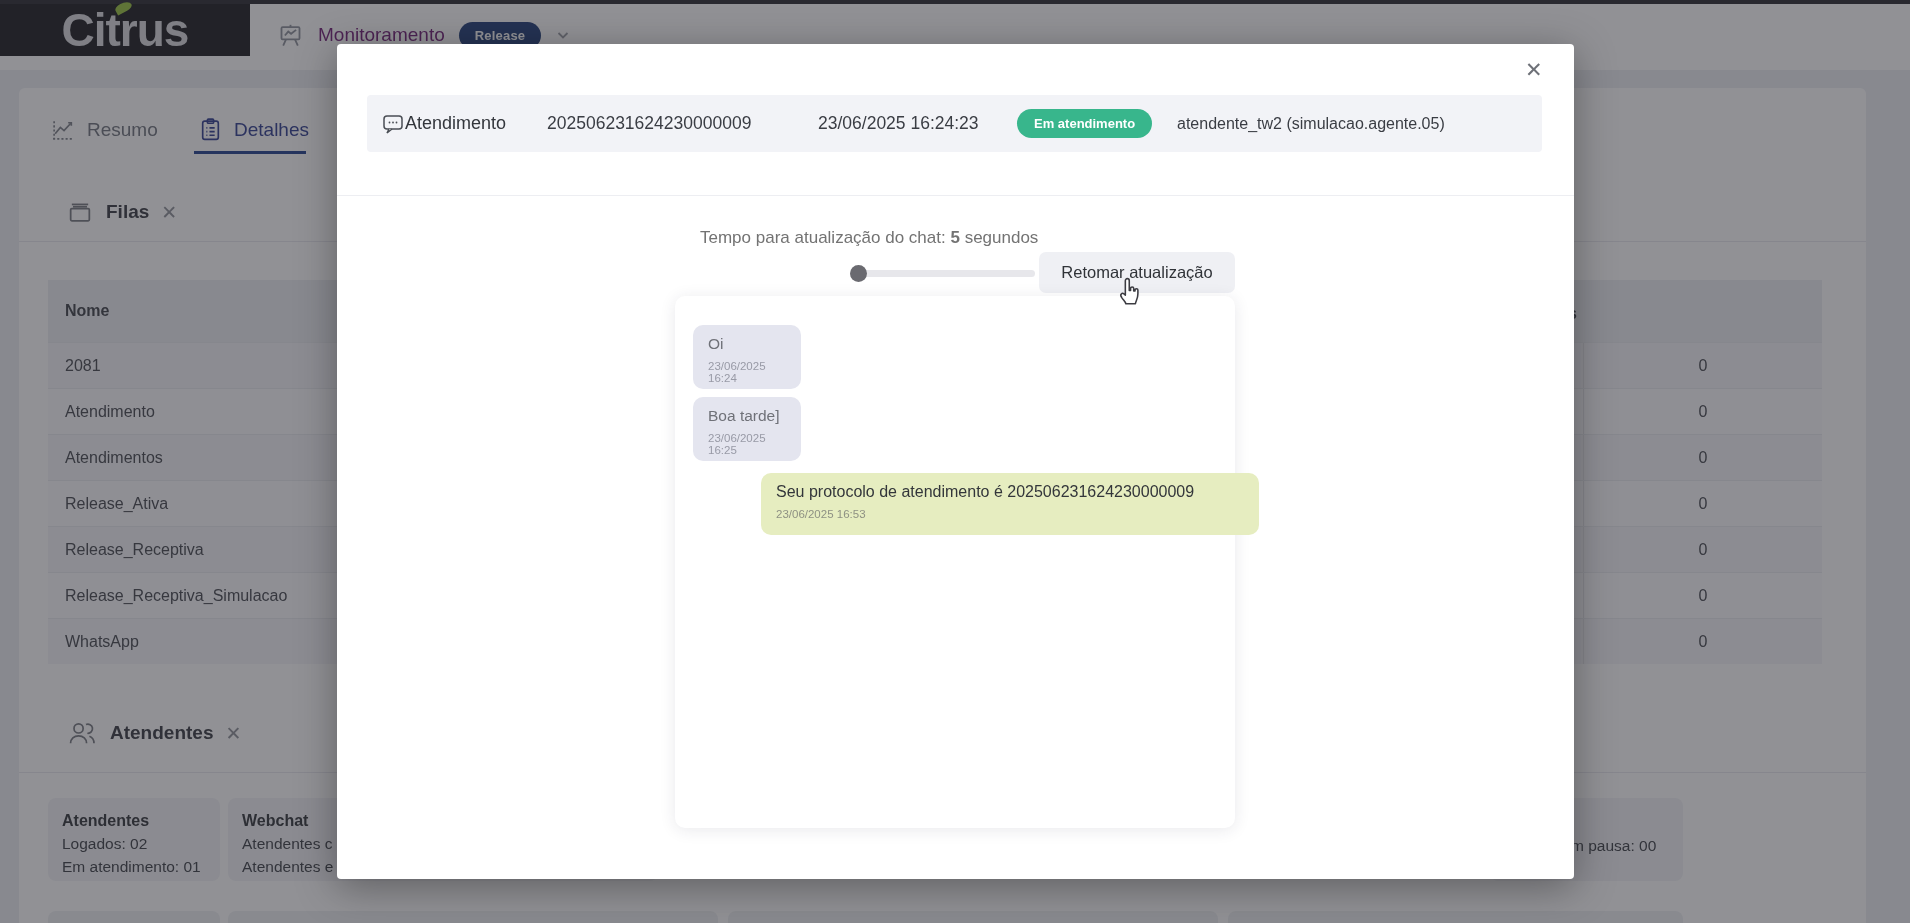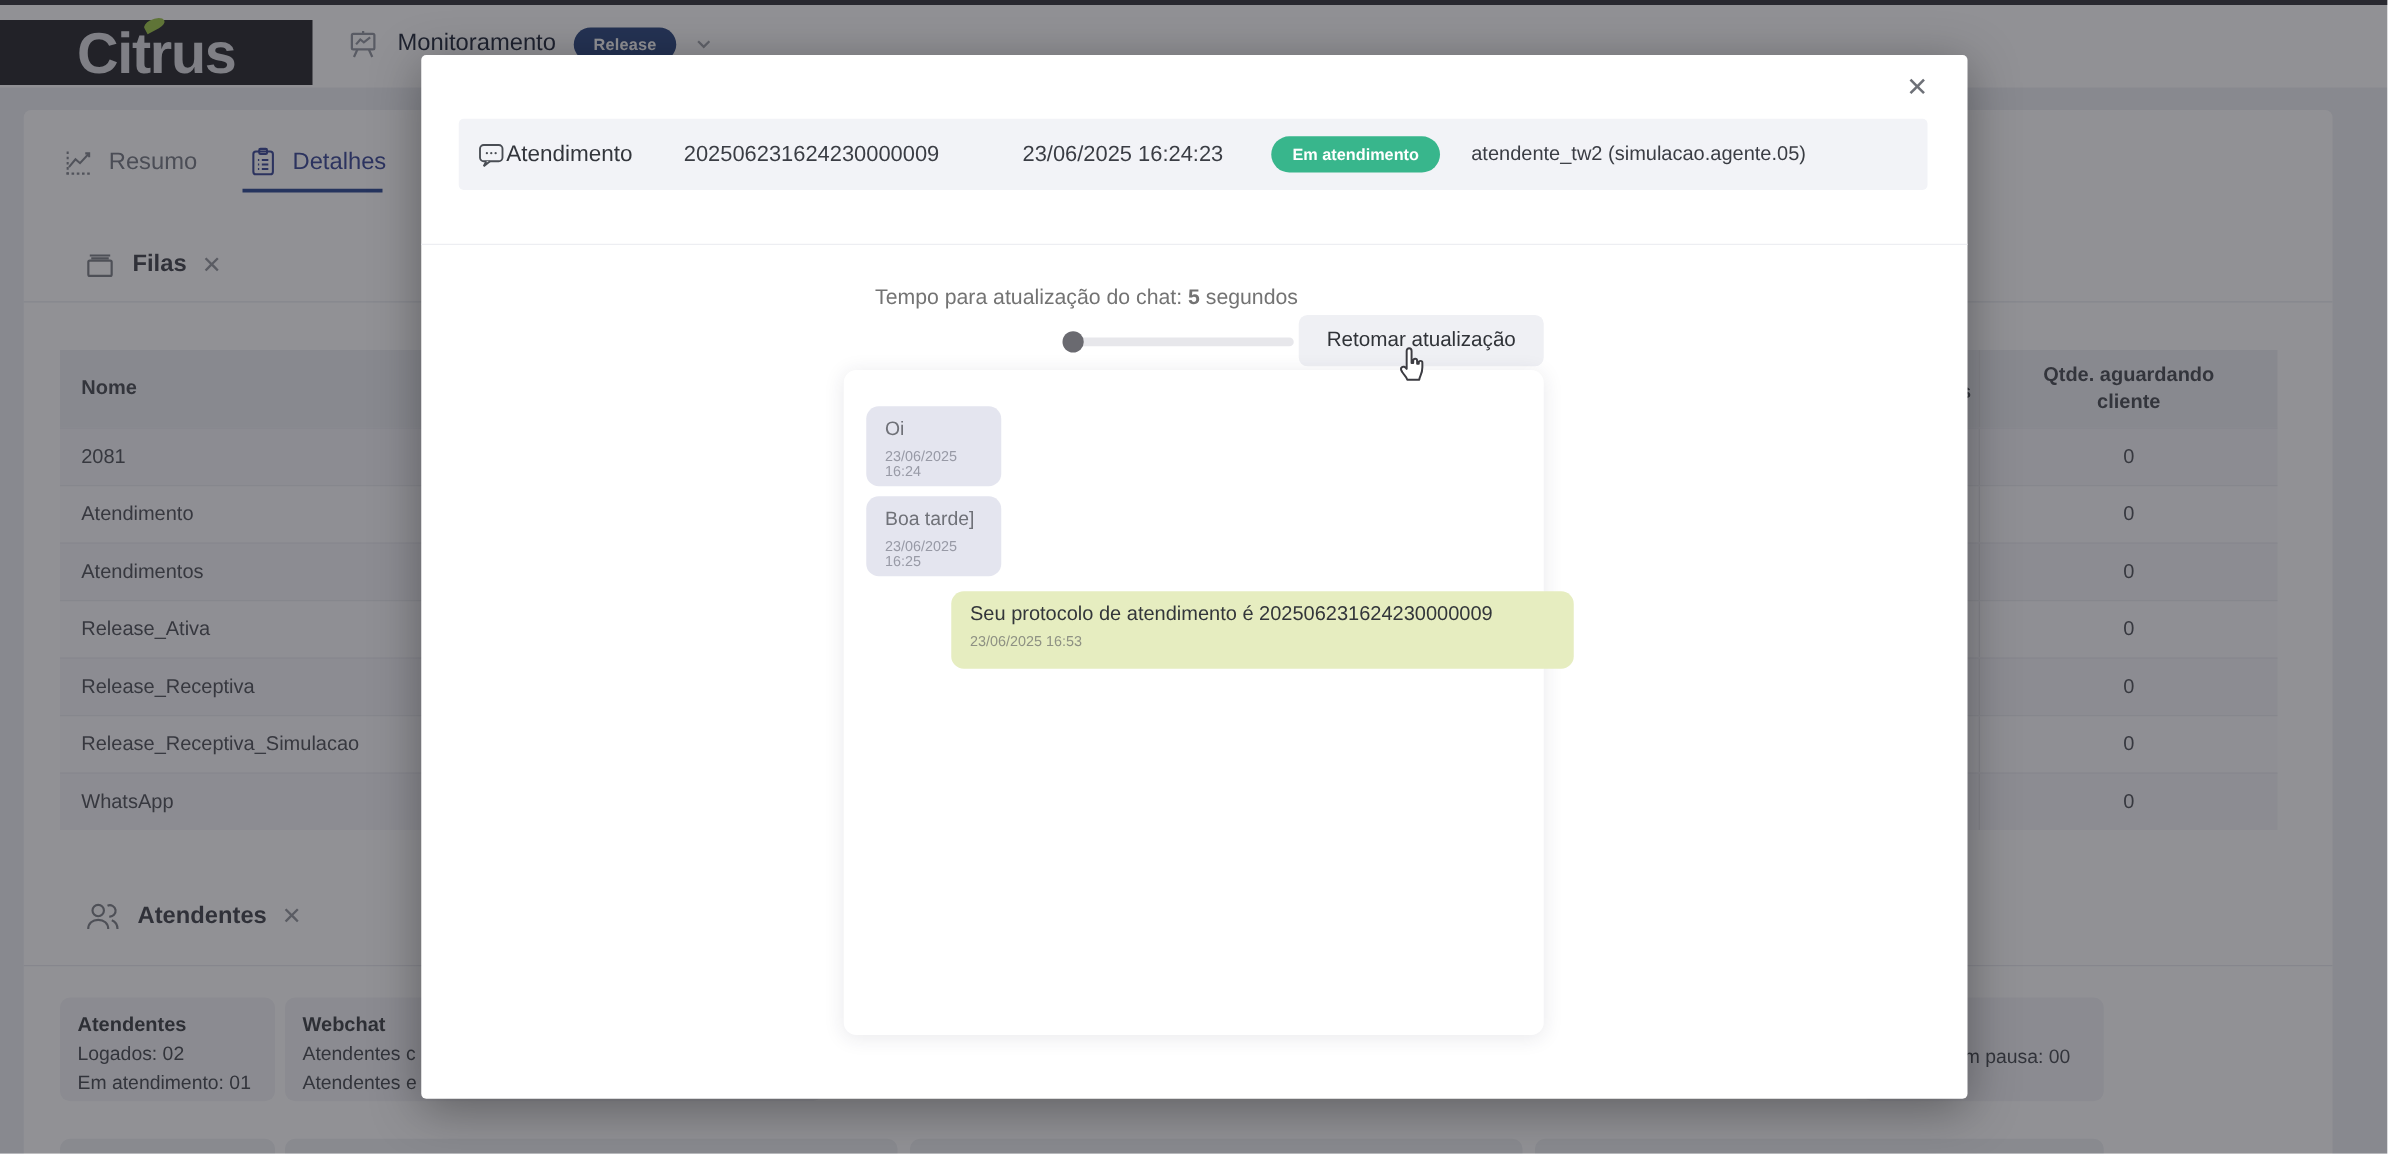--- a/index.html
+++ b/index.html
@@ -8,27 +8,27 @@
     position:relative; overflow:hidden;
     background:#edeff3;
     font-family:"Liberation Sans", sans-serif;
     color:#3a3d44;
   }
   .abs { position:absolute; }
 
   
   .topstrip { left:0; top:0; width:1910px; height:4px; background:#26272c; z-index:2; }
   .appheader { left:0; top:0; width:1910px; height:70px; background:#ffffff; z-index:1; }
-  .logobox { left:0; top:16px; width:250px; height:52px; background:#17181d; z-index:3;
+  .logobox { left:0; top:4px; width:250px; height:52px; background:#17181d; z-index:3;
              display:flex; align-items:center; justify-content:center; }
   .logotext { font-size:46px; font-weight:800; color:#d9dadd; letter-spacing:-1px; position:relative; }
   .leaf { position:absolute; left:86px; top:-4px; width:17px; height:9px; background:#97c33c;
           border-radius:60% 90% 60% 0; transform:rotate(-28deg); }
   .navgroup { left:277px; top:0; height:70px; display:flex; align-items:center; gap:14px; z-index:2; }
-  .navlabel { font-size:19px; color:#0f172a; }
+  .navlabel { font-size:19px; color:#701a75; }
   .pill-release { background:#1d3a75; color:#fff; font-size:13px; font-weight:600;
                   padding:6px 16px; border-radius:15px; letter-spacing:.2px; }
 
   .contentcard { left:19px; top:88px; width:1847px; height:843px; background:#ffffff; border-radius:6px; }
 
   .tab { display:flex; align-items:center; gap:11px; font-size:19px; cursor:pointer; }
   .tab-resumo { left:32px; top:29px; color:#6d727b; }
   .tab-detalhes { left:179px; top:29px; color:#2c3b8f; font-weight:500; }
   .tab-underline { left:175px; top:63px; width:112px; height:3px; background:#1f3d8c; }
 
@@ -164,26 +164,20 @@
       </svg>
     </span>
     <span class="t">Filas</span>
     <span class="xicon">✕</span>
   </div>
   <div class="abs divider" style="top:153px;"></div>
 
   <div class="abs ftable">
     <div class="thead">
       <div class="c-nome">Nome</div>
-      <div class="c-qtde">
-        <div>
-          <div>Qtde. aguardando</div>
-          <div>cliente</div>
-        </div>
-      </div>
     </div>
     <div class="trow stripe">
       <div class="c-nome">2081</div>
       <div class="c-qtde">0</div>
     </div>
     <div class="trow plain">
       <div class="c-nome">Atendimento</div>
       <div class="c-qtde">0</div>
     </div>
     <div class="trow stripe">

